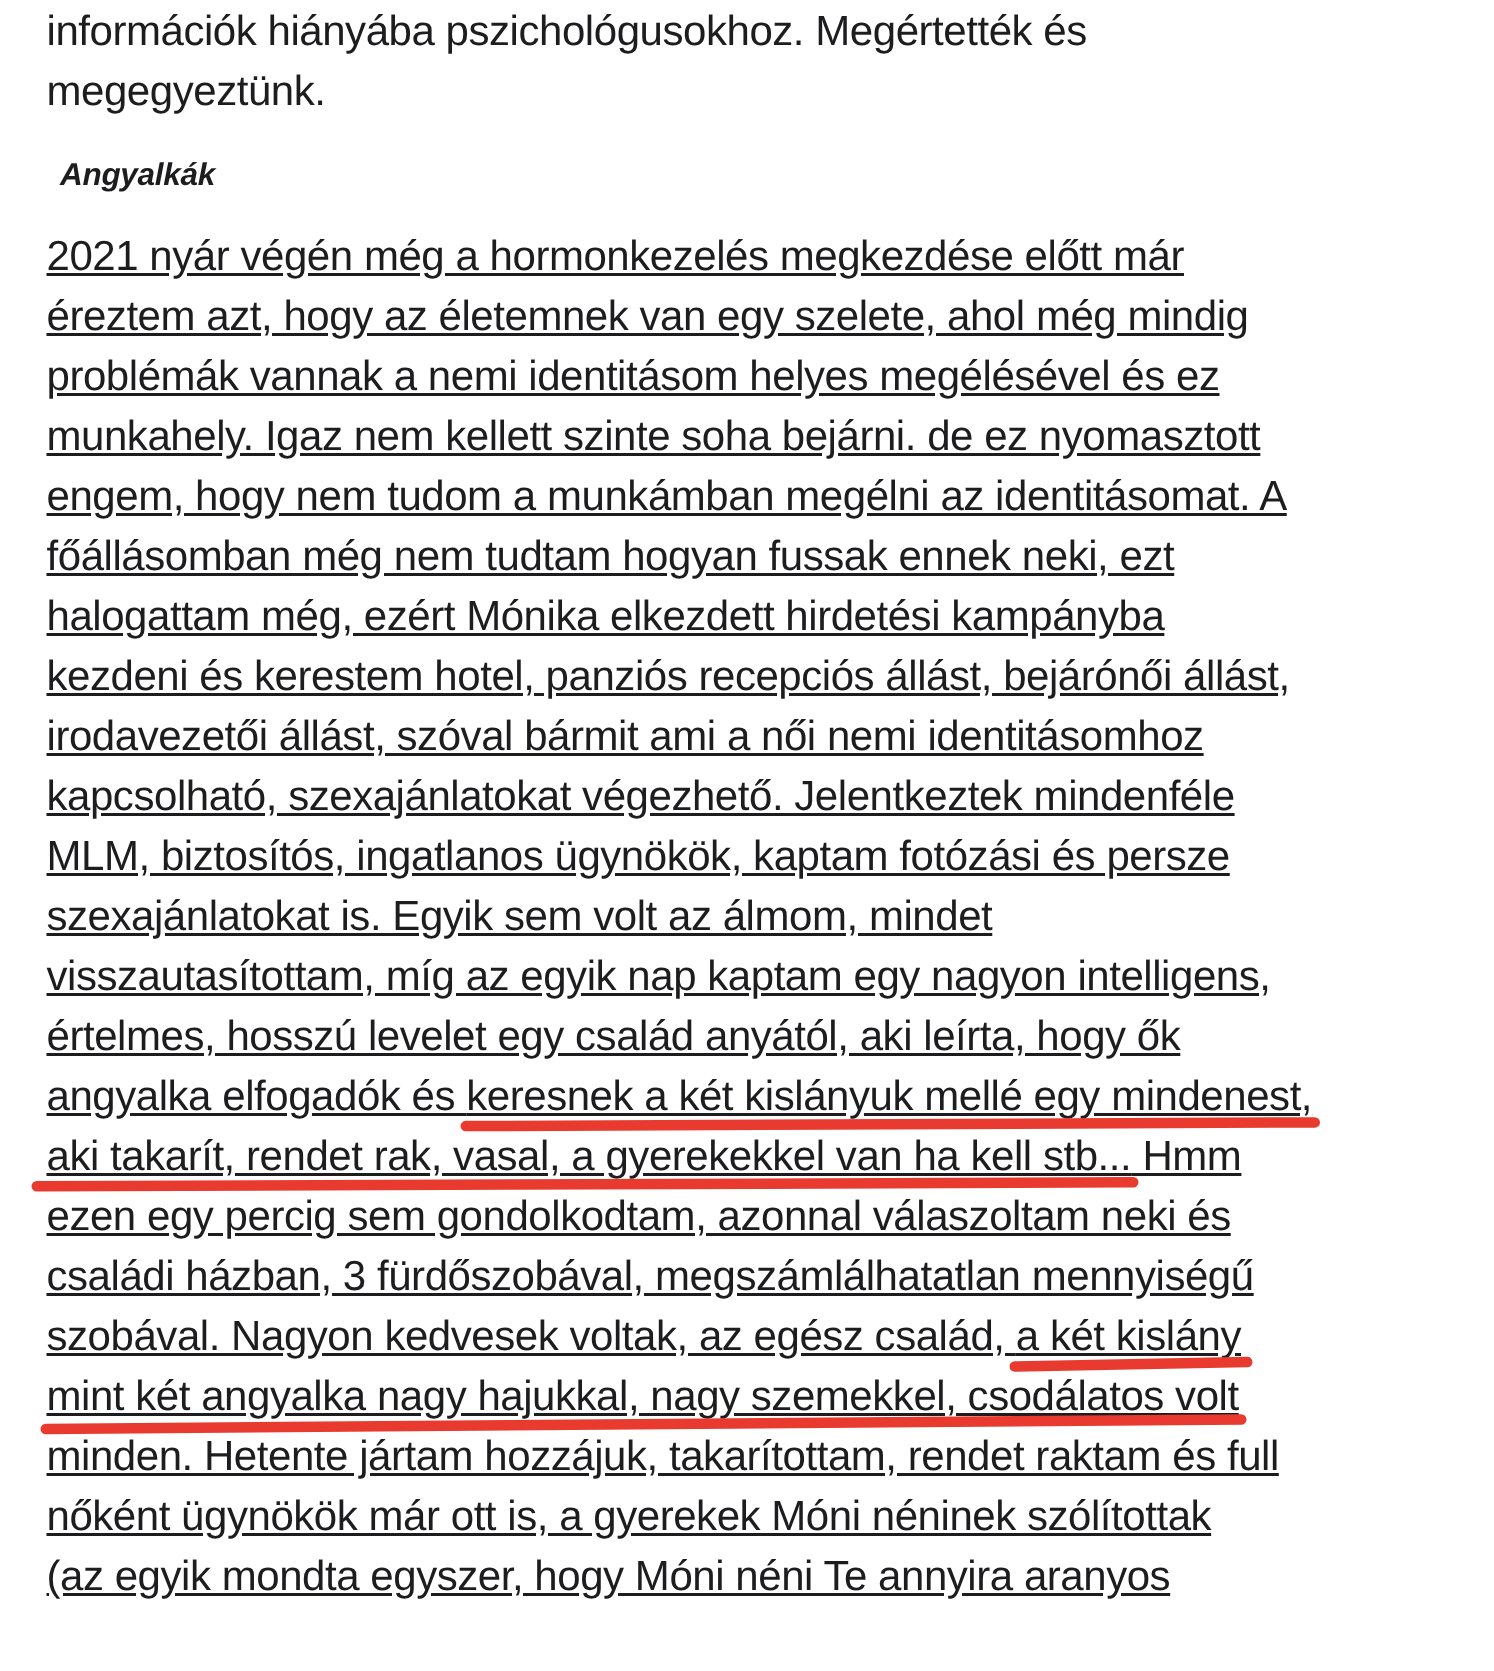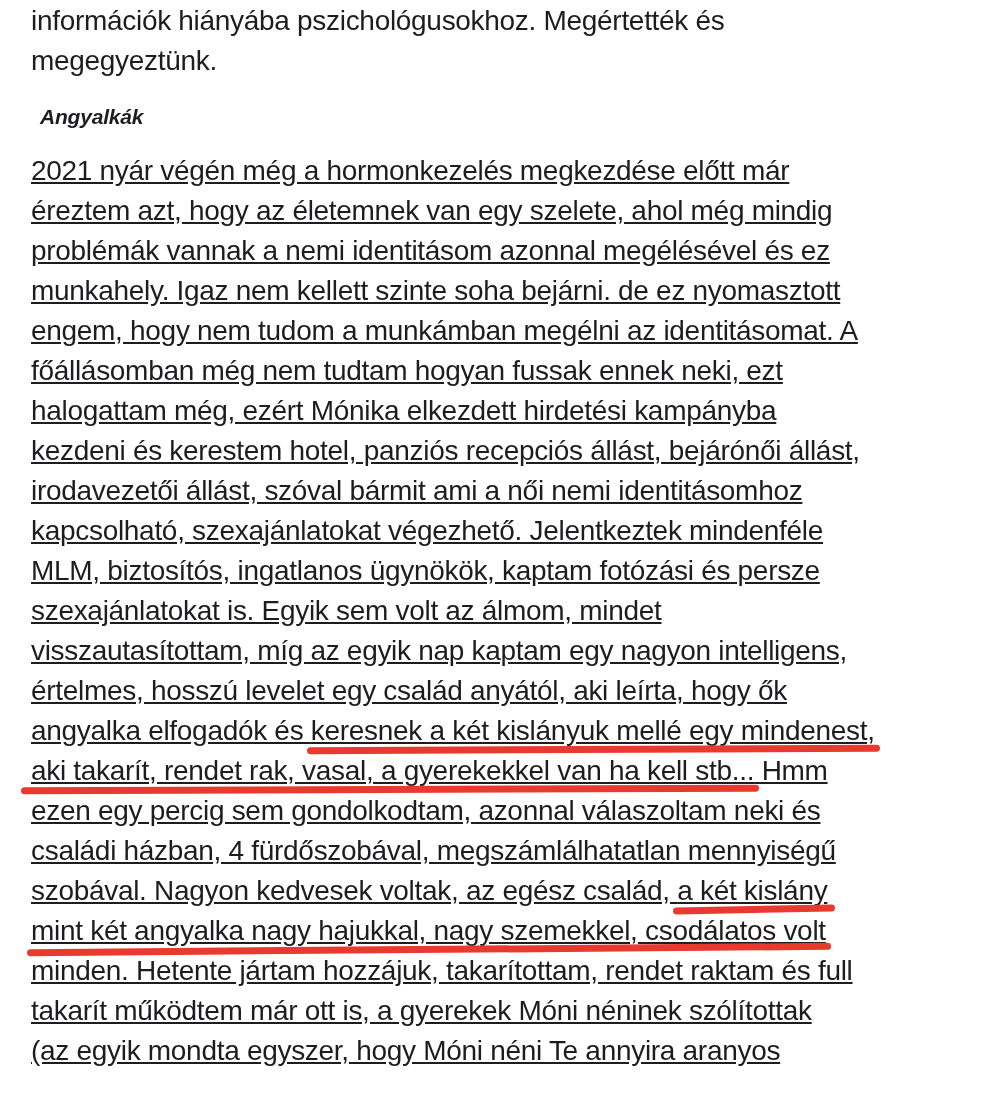--- a/index.html
+++ b/index.html
@@ -66,35 +66,35 @@
   <div class="paragraph intro">
       <div class="line"><span class="seg">információk hiányába pszichológusokhoz. Megértették és</span></div>
       <div class="line"><span class="seg">megegyeztünk.</span></div>
     </div>
 
   <div class="heading">Angyalkák</div>
 
   <div class="paragraph story">
       <div class="line"><span class="seg">2021 nyár végén még a hormonkezelés megkezdése előtt már</span></div>
       <div class="line"><span class="seg">éreztem azt, hogy az életemnek van egy szelete, ahol még mindig</span></div>
-      <div class="line"><span class="seg">problémák vannak a nemi identitásom azonnal megélésével és ez</span></div>
+      <div class="line"><span class="seg">problémák vannak a nemi identitásom helyes megélésével és ez</span></div>
       <div class="line"><span class="seg">munkahely. Igaz nem kellett szinte soha bejárni. de ez nyomasztott</span></div>
       <div class="line"><span class="seg">engem, hogy nem tudom a munkámban megélni az identitásomat. A</span></div>
       <div class="line"><span class="seg">főállásomban még nem tudtam hogyan fussak ennek neki, ezt</span></div>
       <div class="line"><span class="seg">halogattam még, ezért Mónika elkezdett hirdetési kampányba</span></div>
       <div class="line"><span class="seg">kezdeni és kerestem hotel, panziós recepciós állást, bejárónői állást,</span></div>
       <div class="line"><span class="seg">irodavezetői állást, szóval bármit ami a női nemi identitásomhoz</span></div>
       <div class="line"><span class="seg">kapcsolható, szexajánlatokat végezhető. Jelentkeztek mindenféle</span></div>
       <div class="line"><span class="seg">MLM, biztosítós, ingatlanos ügynökök, kaptam fotózási és persze</span></div>
       <div class="line"><span class="seg">szexajánlatokat is. Egyik sem volt az álmom, mindet</span></div>
       <div class="line"><span class="seg">visszautasítottam, míg az egyik nap kaptam egy nagyon intelligens,</span></div>
       <div class="line"><span class="seg">értelmes, hosszú levelet egy család anyától, aki leírta, hogy ők</span></div>
       <div class="line"><span class="seg">angyalka elfogadók és </span><span class="seg marked">keresnek a két kislányuk mellé egy mindenest,<span class="red-mark mark-1"></span></span></div>
       <div class="line"><span class="seg marked">aki takarít, rendet rak, vasal, a gyerekekkel van ha kell stb...<span class="red-mark mark-2"></span></span><span class="seg"> Hmm</span></div>
       <div class="line"><span class="seg">ezen egy percig sem gondolkodtam, azonnal válaszoltam neki és</span></div>
-      <div class="line"><span class="seg">családi házban, 4 fürdőszobával, megszámlálhatatlan mennyiségű</span></div>
+      <div class="line"><span class="seg">családi házban, 3 fürdőszobával, megszámlálhatatlan mennyiségű</span></div>
       <div class="line"><span class="seg">szobával. Nagyon kedvesek voltak, az egész család, </span><span class="seg marked">a két kislány<span class="red-mark mark-3"></span></span></div>
       <div class="line"><span class="seg marked">mint két angyalka nagy hajukkal, nagy szemekkel, csodálatos volt<span class="red-mark mark-4"></span></span></div>
       <div class="line"><span class="seg">minden. Hetente jártam hozzájuk, takarítottam, rendet raktam és full</span></div>
-      <div class="line"><span class="seg">takarít működtem már ott is, a gyerekek Móni néninek szólítottak</span></div>
+      <div class="line"><span class="seg">nőként ügynökök már ott is, a gyerekek Móni néninek szólítottak</span></div>
       <div class="line"><span class="seg">(az egyik mondta egyszer, hogy Móni néni Te annyira aranyos</span></div>
     </div>
 </div>
 
 </body></html>

